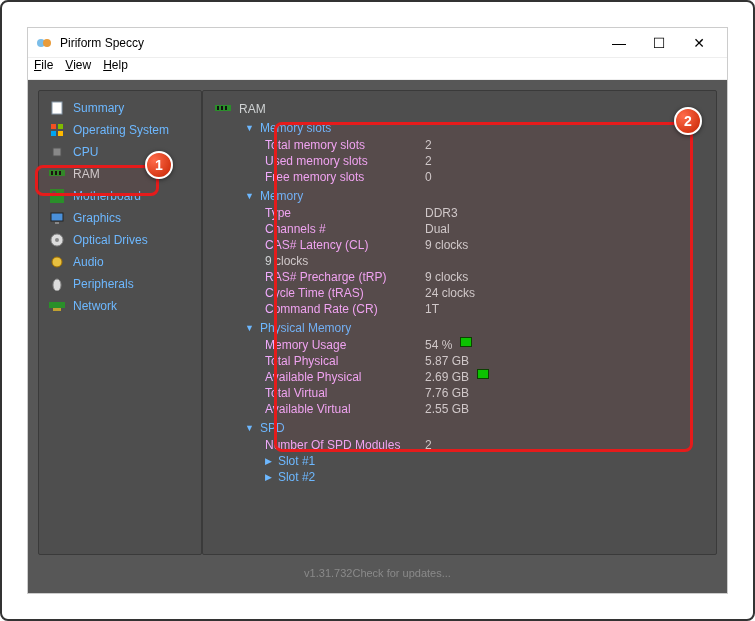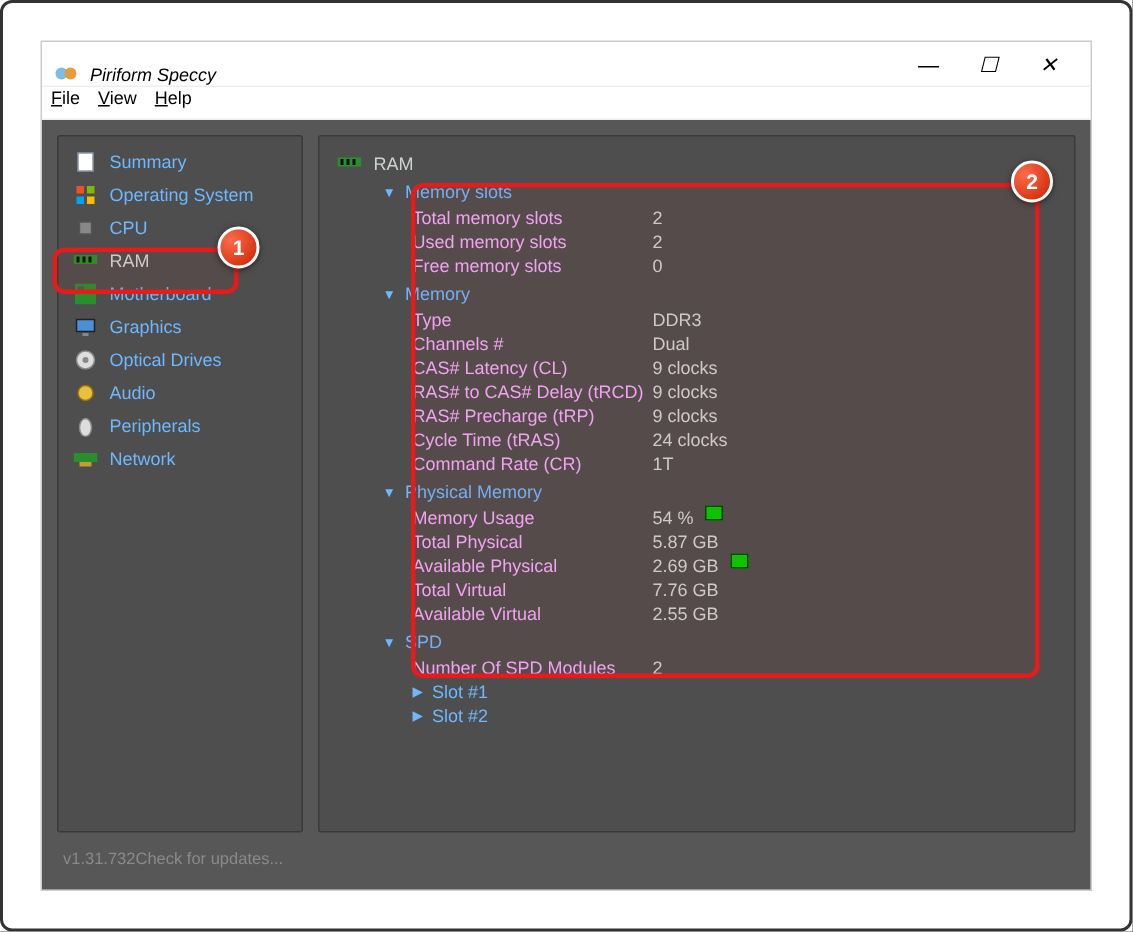--- a/index.html
+++ b/index.html
@@ -25,24 +25,23 @@
   width: 100%;
   height: 100%;
   border: 1px solid #ccc;
   display: flex;
   flex-direction: column;
   background: #fff;
 }
 .titlebar {
   height: 30px;
   display: flex;
-  align-items: flex-end;
+  align-items: center;
   padding: 0 8px;
   border-bottom: 1px solid #eee;
-  font-style: italic;
 }
 .titlebar .app-icon { width: 16px; height: 16px; margin-right: 8px; display:flex; align-items:center; justify-content:center; }
 .titlebar .title { font-size: 12px; color: #000; flex: 1; }
 .win-btns { display: flex; gap: 0; }
 .win-btn { width: 40px; height: 28px; display: flex; align-items: center; justify-content: center; font-size: 14px; cursor: default; }
 .menubar {
   height: 22px;
   display: flex;
   align-items: flex-start;
   padding: 0 6px;
@@ -55,21 +54,21 @@
 .menubar .m::first-letter { text-decoration: underline; }
 .client {
   flex: 1;
   background: #575757;
   display: flex;
   flex-direction: column;
   position: relative;
   padding: 10px;
   gap: 8px;
 }
-.content { flex:1; display:flex; gap:10px; }
+.content { flex:1; display:flex; }
 .sidebar {
   width: 164px;
   background: #4e4e4e;
   border: 1px solid #3a3a3a;
   border-radius: 2px;
   padding: 6px 4px;
   position: relative;
 }
 .nav-item {
   display: flex;
@@ -100,21 +99,21 @@
   color: #6db8ff; font-size: 12px; margin: 4px 0 2px 30px;
 }
 .section-head .tri { color:#6db8ff; font-size:9px; }
 .kv { display:flex; margin-left: 50px; font-size:12px; line-height: 16px; }
 .kv .k { width: 160px; color: #f0abfc; }
 .kv .v { color: #cfd2d3; }
 .kv .bar { width:12px; height:10px; background:#0c0; margin-left:8px; display:inline-block; border:1px solid #040; }
 .spd-item { display:flex; align-items:center; gap:6px; margin-left:50px; color:#6db8ff; font-size:12px; line-height:16px; cursor:pointer; }
 .spd-item .tri { color:#6db8ff; font-size:9px; }
 .statusbar {
-  height: 20px; display:flex; justify-content:flex-start; align-items:center;
+  height: 20px; display:flex; justify-content:center; align-items:center;
   color:#8a8a8a; font-size:11px; padding: 0 4px;
 }
 .highlight-ram {
   position: absolute;
   border: 3px solid #e61b1b;
   border-radius: 8px;
   background: rgba(230,27,27,0.05);
   pointer-events: none;
 }
 .r1 { left: 33px; top: 163px; width: 124px; height: 31px; }
@@ -293,21 +292,20 @@
             </div>
       <div class="kv">
               <span class="k">Channels #</span>
               <span class="v">Dual</span>
             </div>
       <div class="kv">
               <span class="k">CAS# Latency (CL)</span>
               <span class="v">9 clocks</span>
             </div>
       <div class="kv">
-              <span class="k">RAS# to CAS# Delay (tRCD)</span>
               <span class="v">9 clocks</span>
             </div>
       <div class="kv">
               <span class="k">RAS# Precharge (tRP)</span>
               <span class="v">9 clocks</span>
             </div>
       <div class="kv">
               <span class="k">Cycle Time (tRAS)</span>
               <span class="v">24 clocks</span>
             </div>

